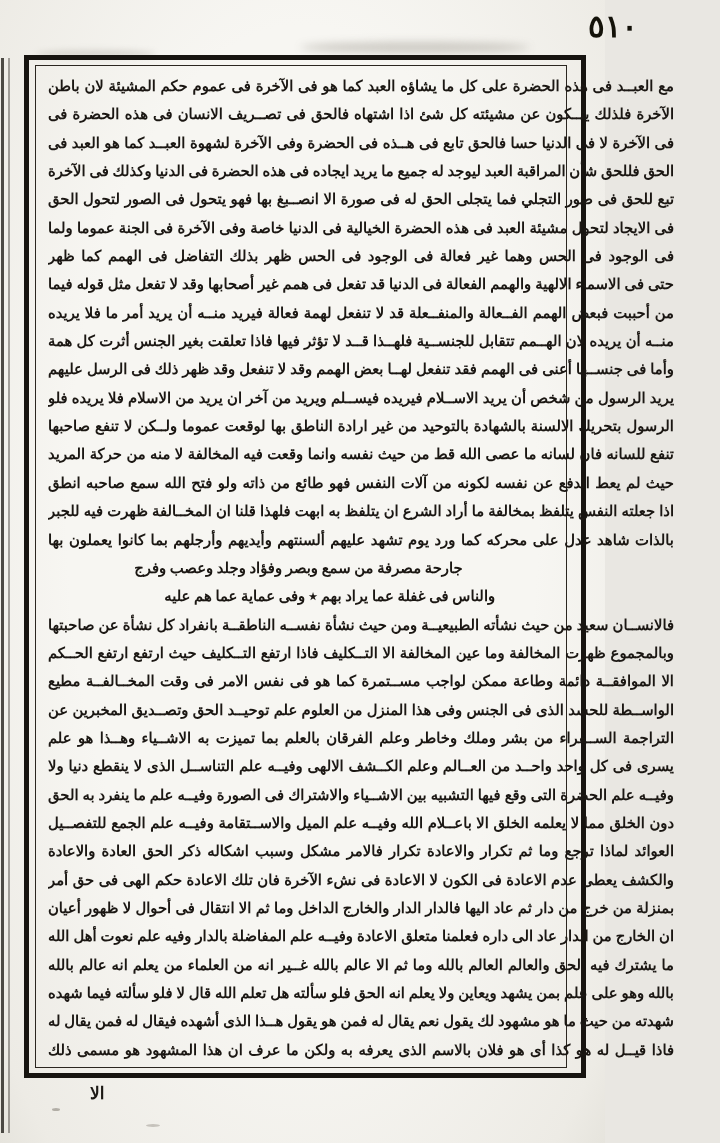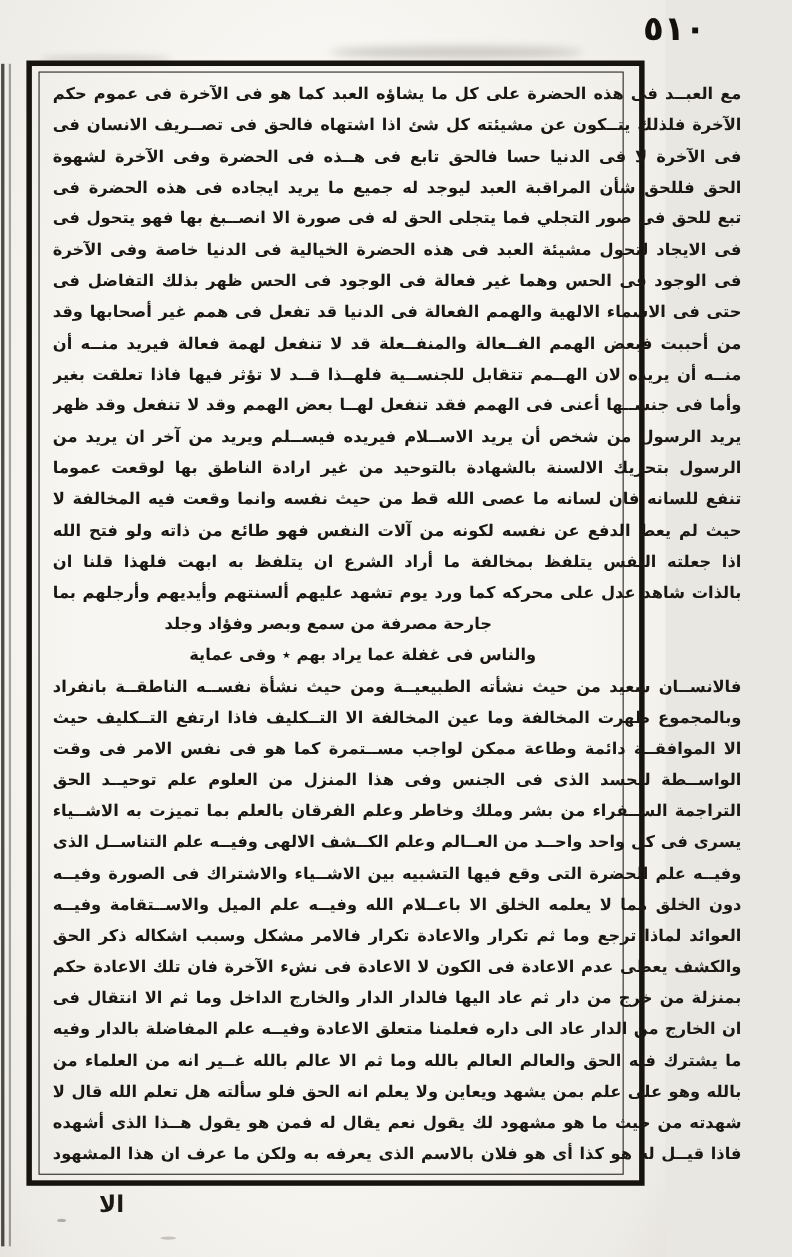--- a/index.html
+++ b/index.html
@@ -5,20 +5,21 @@
   html,body{margin:0;padding:0;}
   body{
     width:720px;height:1143px;overflow:hidden;
     font-family:"DejaVu Sans",sans-serif;
     background:#e9e7e2;
   }
   .page{
     position:relative;width:605px;height:1143px;
     background:radial-gradient(ellipse at 50% 45%, #f7f6f2 55%, #edebe5 92%, #e6e4dd 100%);
     color:#181512;
+    font-family:Liberation Serif, serif;
   }
   .page-number{
     position:absolute;top:8px;left:568px;width:90px;
     font-size:31px;font-weight:bold;letter-spacing:3px;
     color:#131109;text-align:center;direction:rtl;
   }
   .frame-outer{
     position:absolute;left:24px;top:55px;right:19px;bottom:65px;
     border:5px solid #171410;
   }
@@ -40,21 +41,21 @@
   .line--end{
     white-space:normal;width:56%;margin-right:32%;
     text-align:center;text-align-last:center;
   }
   .line--verse{
     white-space:normal;width:54%;margin-right:28%;
     text-align:center;text-align-last:center;
   }
   .catchword{
     position:absolute;left:90px;top:1083px;
-    font-size:21px;font-weight:bold;direction:rtl;color:#1c1915;
+    font-size:17px;font-weight:bold;direction:rtl;color:#1c1915;
   }
   .scan-edge-1{
     position:absolute;left:1px;top:58px;width:3px;height:1075px;
     background:#23201b;opacity:.8;
   }
   .scan-edge-2{
     position:absolute;left:8px;top:58px;width:2px;height:1075px;
     background:#2a2620;opacity:.4;
   }
   .smudge-a{

